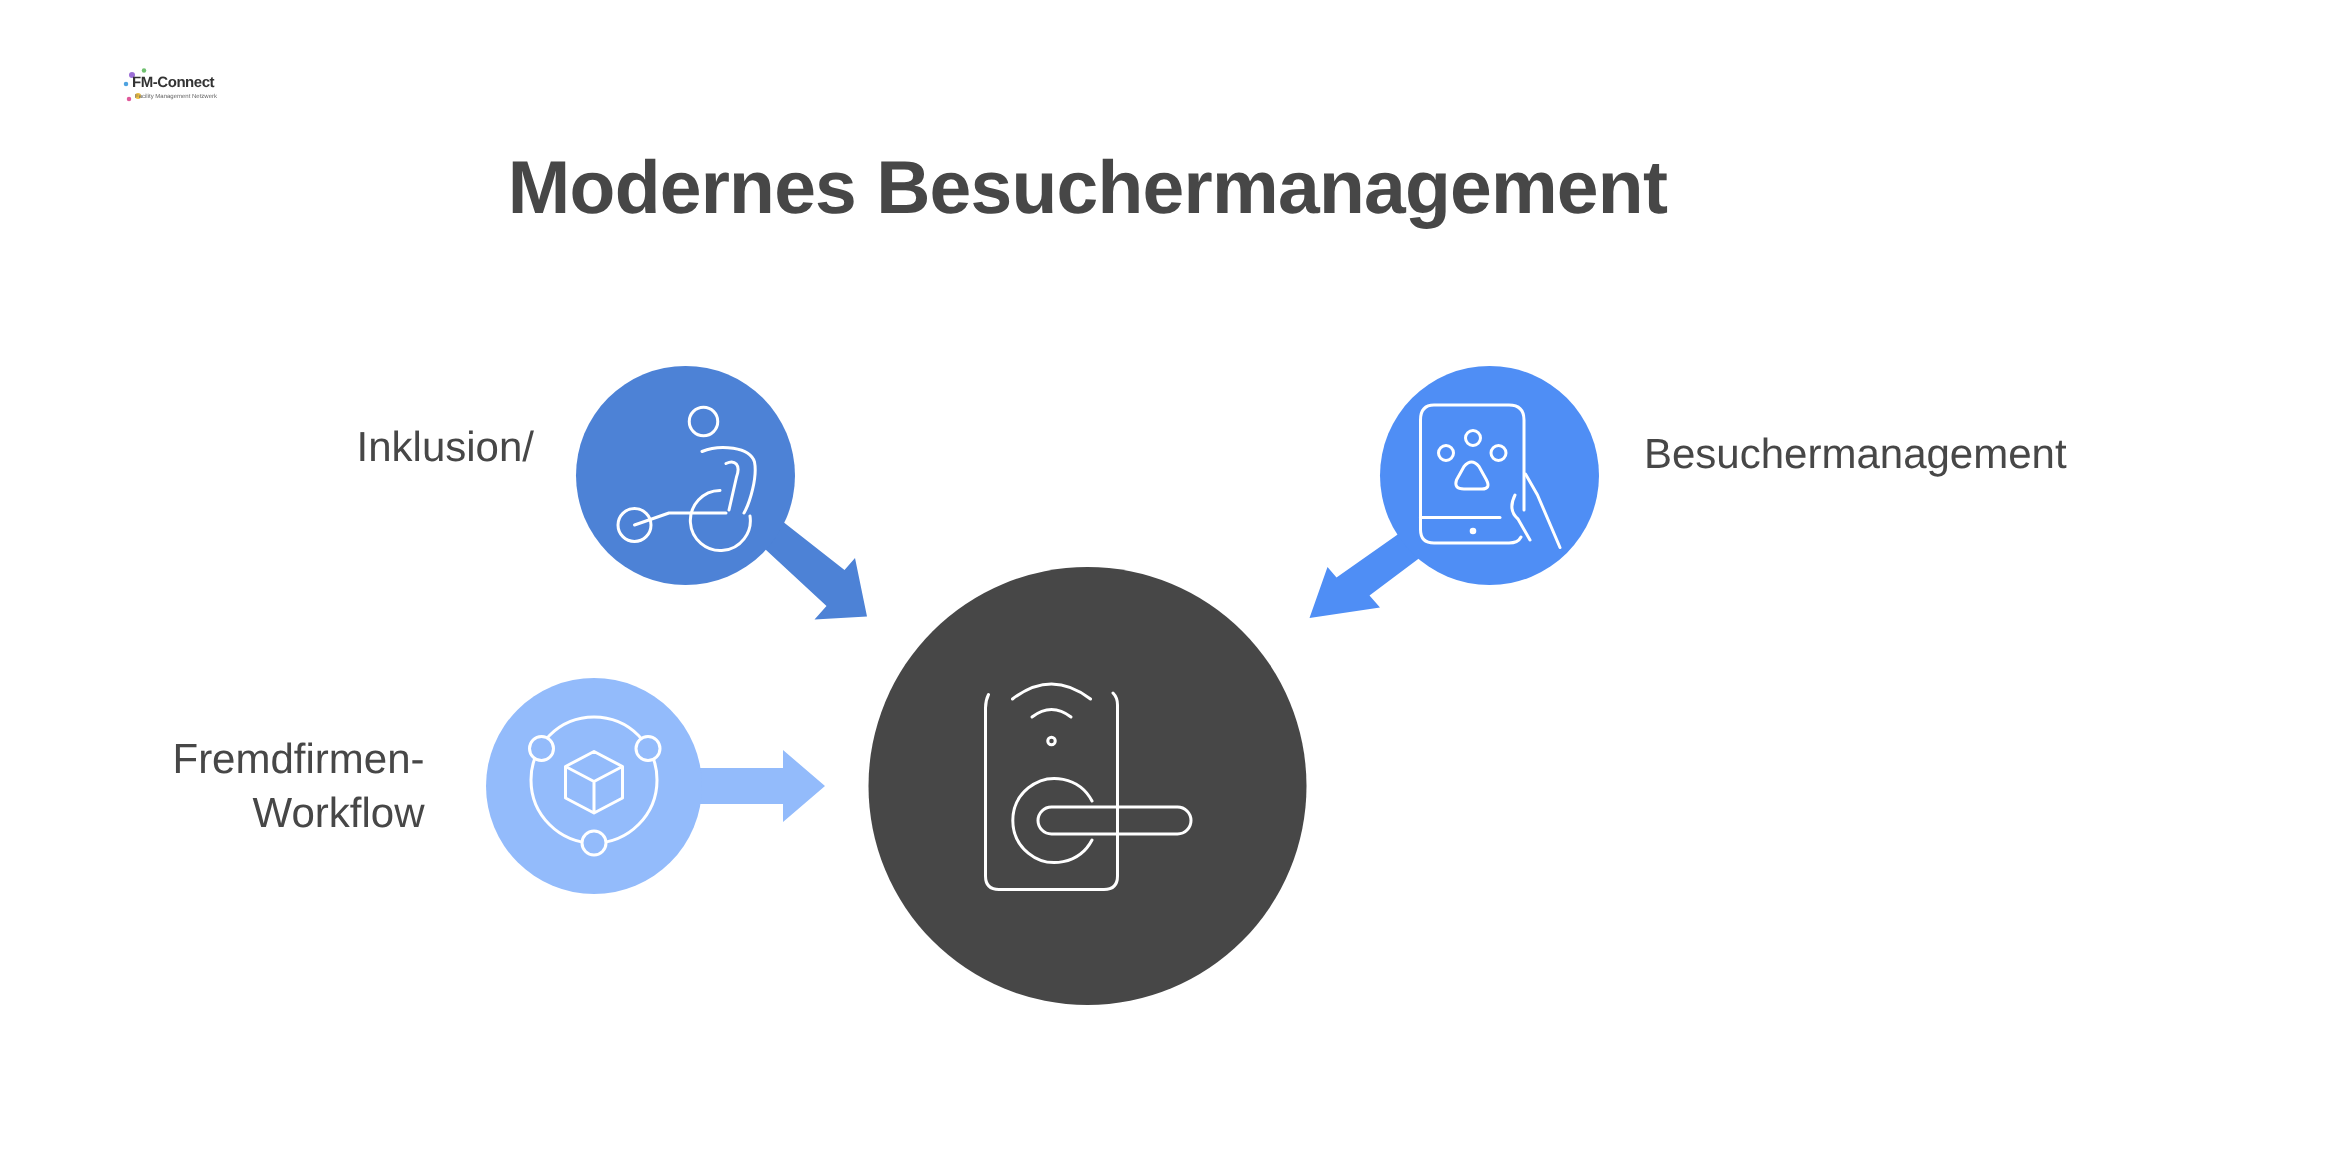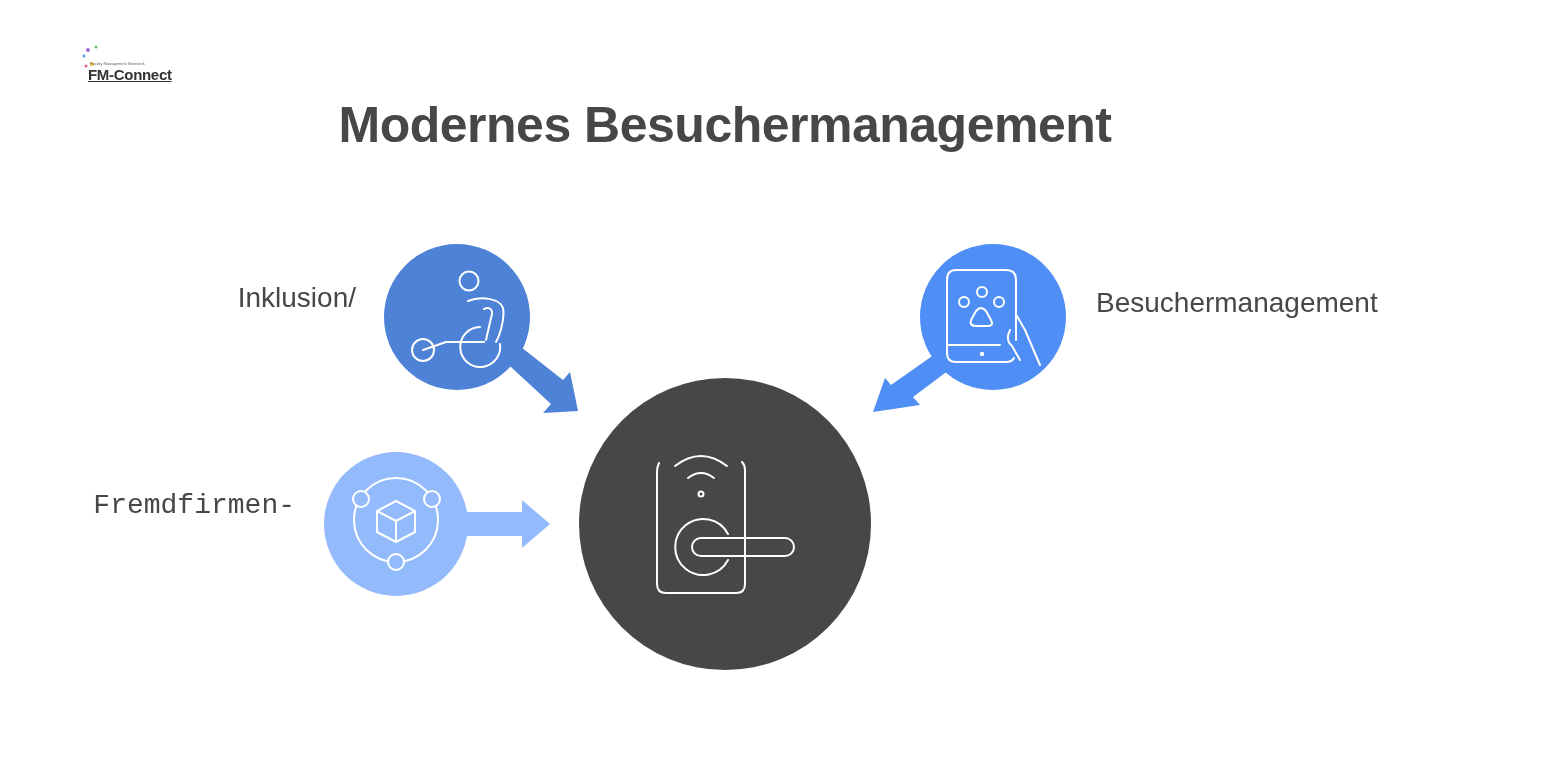--- a/index.html
+++ b/index.html
@@ -1,20 +1,20 @@
 <!DOCTYPE html>
 <html><head>
 <meta charset="utf-8">
 <style>
   html, body { margin:0; padding:0; background:#ffffff; }
   body { width:1558px; height:768px; position:relative; overflow:hidden;
          font-family:"Liberation Sans", "DejaVu Sans", sans-serif; color:#474747; }
   .abs { position:absolute; }
   .logo { left:78px; top:42px; width:60px; height:30px; }
-  .logo .txt { position:absolute; left:10px; top:24px; font-size:15px; font-weight:bold; color:#333; letter-spacing:-0.3px; white-space:nowrap;text-decoration:underline; }
+  .logo .txt { position:absolute; left:10px; top:8px; font-size:10px; font-weight:bold; color:#333; letter-spacing:-0.3px; white-space:nowrap; }
   .logo .sub { position:absolute; left:12px; top:19px; font-size:4px; color:#666; white-space:nowrap; }
   .title { left:0; width:1450px; top:96px; text-align:center; font-size:50px; font-weight:bold; color:#474747; letter-spacing:-0.5px; }
   .label { font-size:28px; line-height:36px; color:#474747; }
   .label.right-align { text-align:right; }
   svg.diagram { position:absolute; left:0; top:0; }
 </style>
 </head>
 <body>
 
 <div class="abs logo">
@@ -95,15 +95,16 @@
 </svg>
 
 <div class="abs label right-align" style="left:100px; width:256px; top:280px;">
   <div>Inklusion/</div>
 </div>
 
 <div class="abs label" style="left:1096px; top:285px;">
   <div>Besuchermanagement</div>
 </div>
 
-<div class="abs label right-align" style="left:60px; width:235px; top:488px;font-family:Liberation Mono, monospace;">
+<div class="abs label right-align" style="left:48px; width:235px; top:488px;">
   <div>Fremdfirmen-</div>
+  <div>Workflow</div>
 </div>
 
 </body></html>

